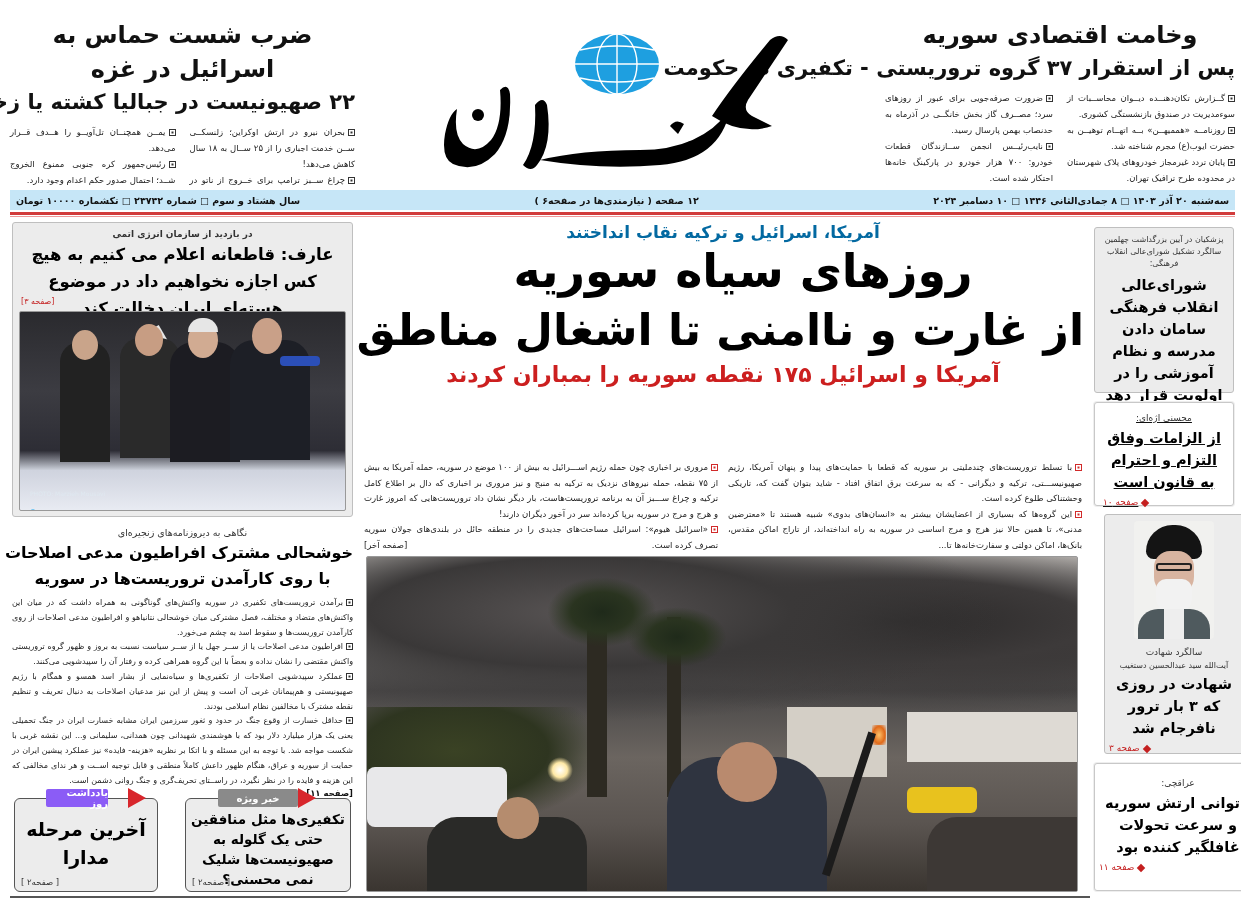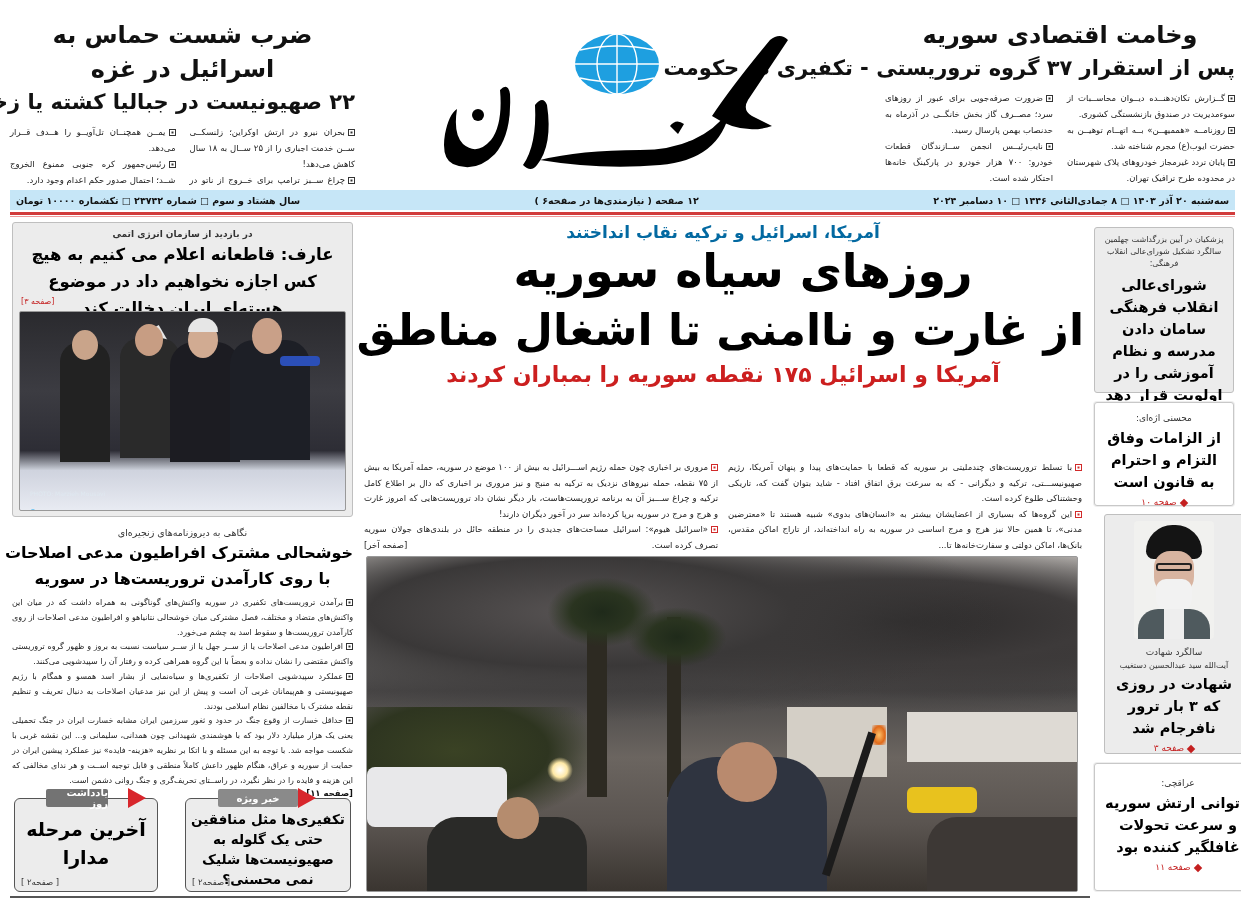--- a/index.html
+++ b/index.html
@@ -31,21 +31,21 @@
   .mainhead { font-weight: bold; text-align: center; color: #000; letter-spacing: -2px; line-height: 1; margin-left: 40px; }
   .subhead-red { font-size: 22px; font-weight: bold; text-align: center; color: #cc1f1f; }
   .body-text { font-size: 8.5px; line-height: 15.5px; color: #222; text-align: justify; }
   .body-text .rsq { display: inline-block; width: 7px; height: 7px; background: #d12a2a; margin-left: 3px; vertical-align: middle; box-shadow: inset 0 0 0 1.5px #fff; border: 1px solid #d12a2a; }
 
   
   .gray-box { position: absolute; background: #ececec; border: 1px solid #bfbfbf; border-radius: 3px; }
   .white-box { position: absolute; background: #fff; border: 1px solid #c8c8c8; border-radius: 3px; box-shadow: 0 0 0 1px #eee; }
   .box-kicker { font-size: 9px; text-align: center; color: #333; line-height: 14px; }
   .box-head { font-size: 17px; font-weight: bold; text-align: center; color: #000; line-height: 24px; letter-spacing: -0.5px; }
-  .box-ref { font-size: 9px; color: #c41f1f; text-align: center; margin-top: 6px; }
+  .box-ref { font-size: 9px; color: #c41f1f; text-align: left; margin-top: 6px; }
   .box-ref .dia { display: inline-block; width: 6px; height: 6px; background: #c41f1f; transform: rotate(45deg); margin-left: 4px; vertical-align: middle; }
 
   .photo { position: absolute; overflow: hidden; border: 1px solid #999; border-radius: 2px; }
 
   .tag { position: absolute; height: 18px; color: #fff; font-size: 10px; font-weight: bold; display: flex; align-items: center; justify-content: center; border-radius: 2px; }
   .tag-arrow { position: absolute; width: 0; height: 0; border-top: 10px solid transparent; border-bottom: 10px solid transparent; border-left: 18px solid #d8262c; }
 </style>
 </head>
 <body>
 
@@ -112,21 +112,21 @@
 </div>
 <div class="redrule"></div>
 <div class="redrule2"></div>
 
 <div class="gray-box" style="left:1094px; top:227px; width:140px; height:166px; padding:6px 4px;">
   <div class="box-kicker" style="font-size:8px; line-height:12px;">پزشکیان در آیین بزرگداشت چهلمین سالگرد تشکیل شورای‌عالی انقلاب فرهنگی:</div>
   <div class="box-head" style="font-size:14.5px; line-height:22px; margin-top:4px;">شورای‌عالی انقلاب فرهنگی سامان دادن مدرسه و نظام آموزشی را در اولویت قرار دهد</div>
   <div class="box-ref"><span class="dia"></span><span>صفحه ۳</span></div>
 </div>
 
-<div class="white-box" style="left:1094px; top:402px; width:140px; height:104px; padding:8px 8px;">
+<div class="white-box" style="left:1094px; top:402px; width:140px; height:104px; padding:8px 8px;text-decoration:underline;">
   <div class="box-kicker">محسنی اژه‌ای:</div>
   <div class="box-head" style="font-size:14.5px; line-height:22px; margin-top:2px;">از الزامات وفاق التزام و احترام به قانون است</div>
   <div class="box-ref" style="margin-top:4px;"><span class="dia"></span><span>صفحه ۱۰</span></div>
 </div>
 
 <div class="gray-box" style="left:1104px; top:514px; width:140px; height:240px; padding:6px 4px;">
   <div style="margin:0 auto; width:80px; height:118px; border-radius:4px; overflow:hidden; position:relative; background:#f1f1ef;">
     <div style="position:absolute; left:12px; top:4px; width:56px; height:34px; background:#141414; border-radius:28px 28px 8px 8px;"></div>
     <div style="position:absolute; left:20px; top:30px; width:40px; height:44px; background:#d8b4a0; border-radius:16px 16px 18px 18px;"></div>
     <div style="position:absolute; left:22px; top:42px; width:36px; height:8px; border:2px solid #222; border-radius:3px;"></div>
@@ -217,21 +217,21 @@
     <div class="brief" style="font-size:8px; line-height:14.8px;"><span class="sq"></span><span>عملکرد سپیدشویی اصلاحات از تکفیری‌ها و سیاه‌نمایی از بشار اسد همسو و همگام با رژیم صهیونیستی و هم‌پیمانان غربی آن است و پیش از این نیز مدعیان اصلاحات به دنبال تعریف و تنظیم نقطه مشترک با مخالفین نظام اسلامی بودند.</span></div>
     <div class="brief" style="font-size:8px; line-height:14.8px;"><span class="sq"></span><span>حداقل خسارت از وقوع جنگ در حدود و ثغور سرزمین ایران مشابه خسارت ایران در جنگ تحمیلی یعنی یک هزار میلیارد دلار بود که با هوشمندی شهیدانی چون همدانی، سلیمانی و... این نقشه غربی با شکست مواجه شد. با توجه به این مسئله و با اتکا بر نظریه «هزینه- فایده» نیز عملکرد پیشین ایران در حمایت از سوریه و عراق، هنگام ظهور داعش کاملاً منطقی و قابل توجیه اســت و هر ندای مخالفی که این هزینه و فایده را در نظر نگیرد، در راســتای تحریف‌گری و جنگ روانی دشمن است.</span></div>
     <div class="pageref" style="font-size:8.5px; text-align:right;">[صفحه ۱۱]</div>
   </div>
 </div>
 
 <div class="gray-box" style="left:14px; top:798px; width:144px; height:94px; border-radius:6px; border-color:#555;">
   <div class="box-head" style="font-size:19px; line-height:28px; margin-top:16px;">آخرین مرحله مدارا</div>
   <div style="position:absolute; left:6px; bottom:4px; font-size:8.5px; color:#333;">[ صفحه۲ ]</div>
 </div>
-<div class="tag" style="left:46px; top:789px; width:62px; background:#737373;">یادداشت روز</div>
+<div class="tag" style="left:46px; top:789px; width:62px; background:#8b5cf6;">یادداشت روز</div>
 <div class="tag-arrow" style="left:128px; top:788px;"></div>
 
 <div class="gray-box" style="left:185px; top:798px; width:166px; height:94px; border-radius:6px; border-color:#555;">
   <div class="box-head" style="font-size:13.5px; line-height:20px; margin-top:10px;">تکفیری‌ها مثل منافقین حتی یک گلوله به صهیونیست‌ها شلیک نمی محسنی؟</div>
   <div style="position:absolute; left:6px; bottom:4px; font-size:8.5px; color:#333;">[ صفحه۲ ]</div>
 </div>
 <div class="tag" style="left:218px; top:789px; width:80px; background:#8a8a8a;">خبر ویژه</div>
 <div class="tag-arrow" style="left:298px; top:788px;"></div>
 
 <div class="abs" style="left:10px; top:896px; width:1080px; height:2px; background:#555;"></div>

